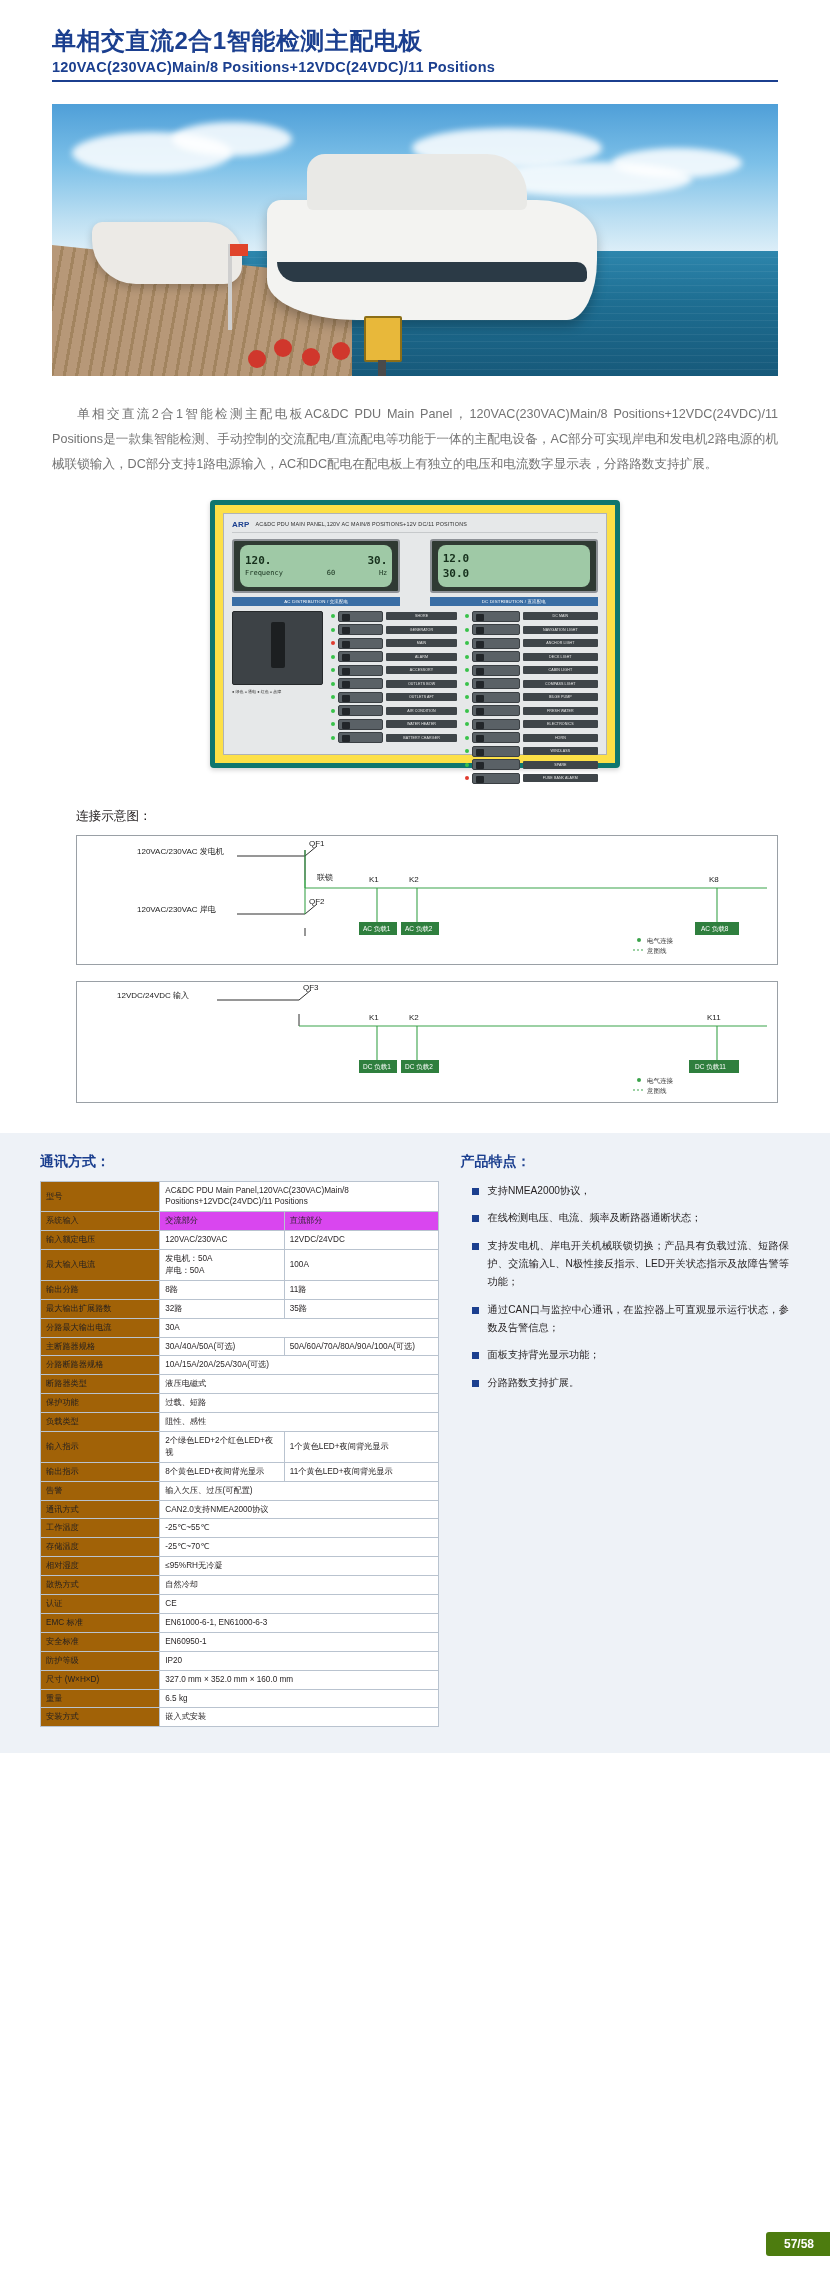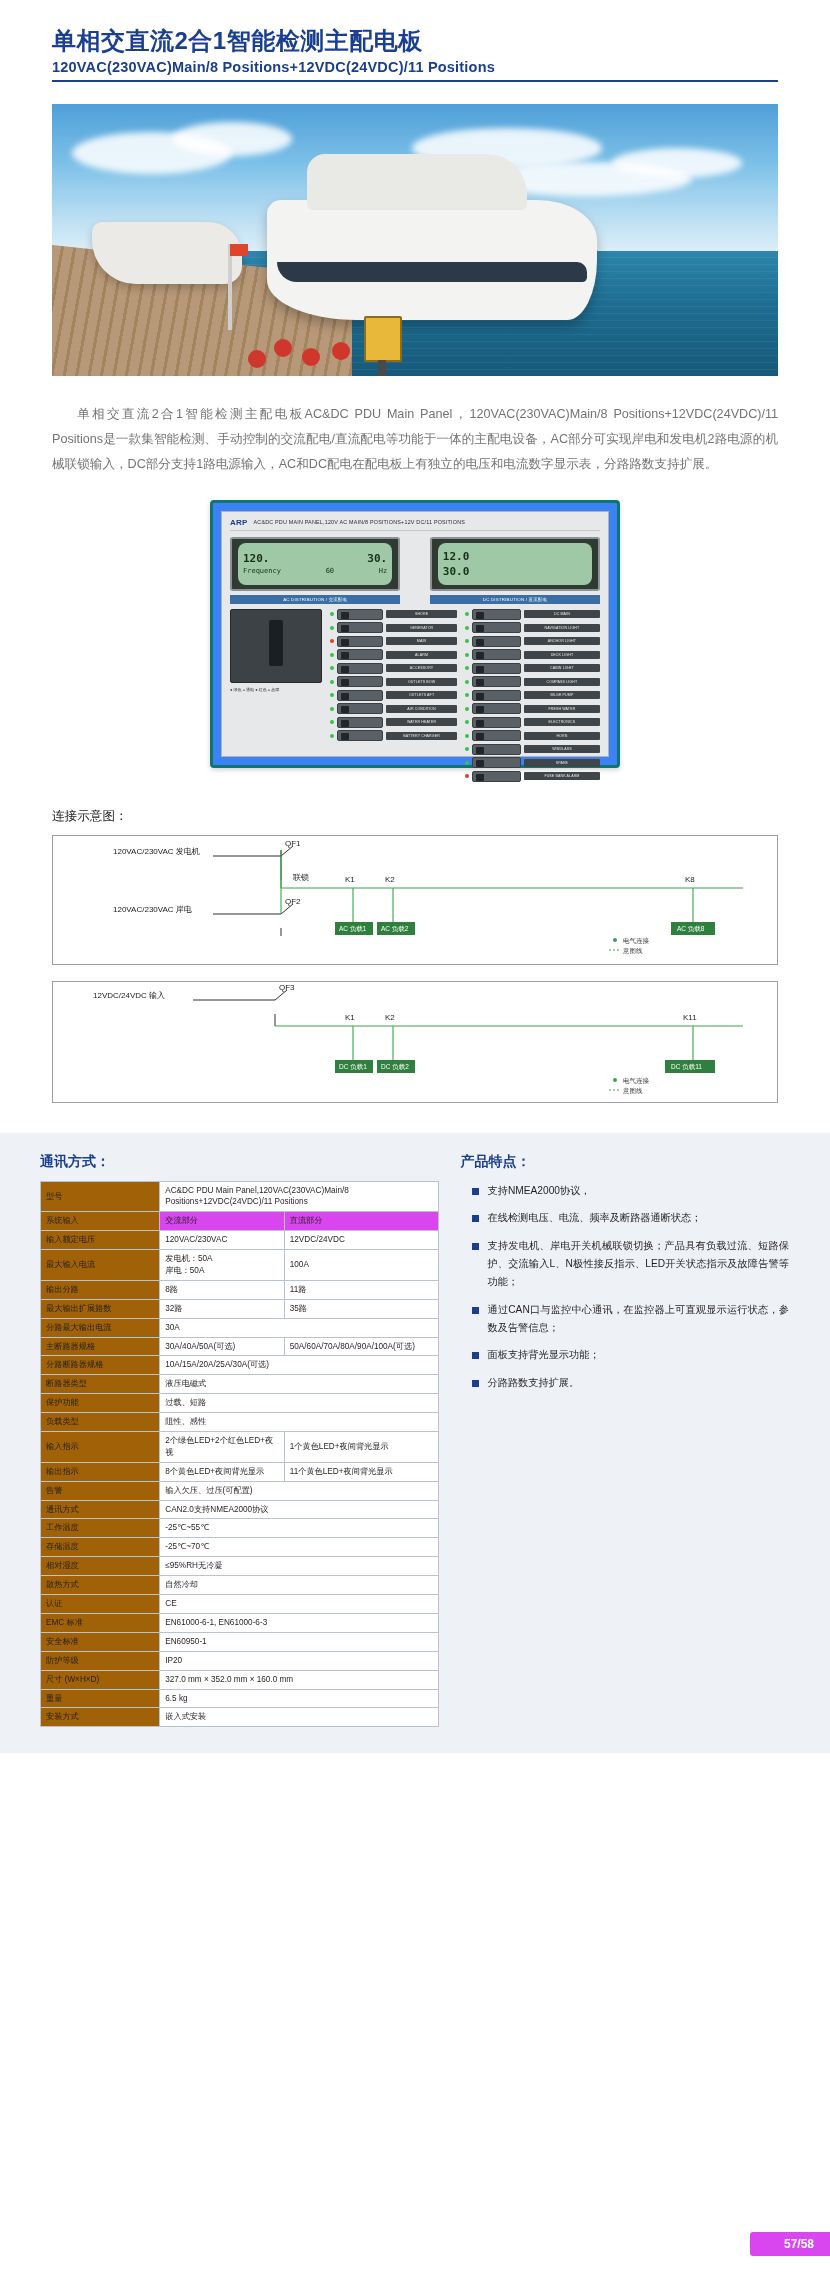--- a/index.html
+++ b/index.html
@@ -106,22 +106,22 @@
     line-height: 2.0;
     text-align: justify;
     color: #737373;
     text-indent: 2em;
   }
 
   
   .product-wrap { padding: 22px 0 0 0; display:flex; justify-content:center; }
   .product {
     width: 410px; height: 268px;
-    background:#3b82f6;
-    border: 3px solid #0f766e;
+    background:#fde047;
+    border: 5px solid #0f766e;
     border-radius: 4px;
     padding: 8px;
     box-shadow: 0 2px 5px rgba(0,0,0,0.18);
   }
   .product-inner {
     width:100%; height:100%;
     background:#e6e8e9;
     border:1px solid #b0b3b5;
     position:relative;
     padding: 6px 8px;
@@ -173,21 +173,21 @@
   .brow .sw::before{
     content:""; position:absolute; left:3px; top:2px; width:8px; height:7px; background:#22262a; border-radius:1px;
   }
   .brow .lbl {
     flex:1.6; background:#3f4549; color:#e8e8e8; font-size:3.6px; text-align:center;
     padding:2px 1px; border-radius:1px; letter-spacing:0.1px; overflow:hidden; white-space:nowrap;
   }
   .legend-sm { font-size:4px; color:#333; margin-top:3px; }
 
   
-  .diagram-sec { padding: 40px 52px 0 52px; }
+  .diagram-sec { padding: 40px 52px 0 76px; }
   .sec-label { font-size:12.6px; color:#231f20; margin-bottom:10px; }
   .diagram {
     border:1px solid #9aa0a6;
     background:#fff;
     padding:0;
     margin-bottom:16px;
   }
   .diagram svg { display:block; }
 
   
@@ -226,22 +226,22 @@
     font-size:10.2px; line-height:1.75; text-align:justify;
   }
   .feat-list li::before {
     content:""; position:absolute; left:0; top:6px;
     width:7px; height:7px; background:#1b3f8f;
   }
 
   
   .footer {
     position:absolute; right:0; bottom:18px;
-    background:#d946ef; color:#fff; font-size:12px; font-weight:bold;
-    padding:5px 16px 5px 34px; border-radius:3px 0 0 3px;
+    background:#4d7c0f; color:#fff; font-size:12px; font-weight:bold;
+    padding:5px 16px 5px 18px; border-radius:3px 0 0 3px;
   }
   .sidebar-strip {
     position:absolute; right:0; top:0; width:7px; height:100%;
     background:#1b3f8f; opacity:0;
   }
 </style>
 </head>
 <body>
 
 <div class="page">

